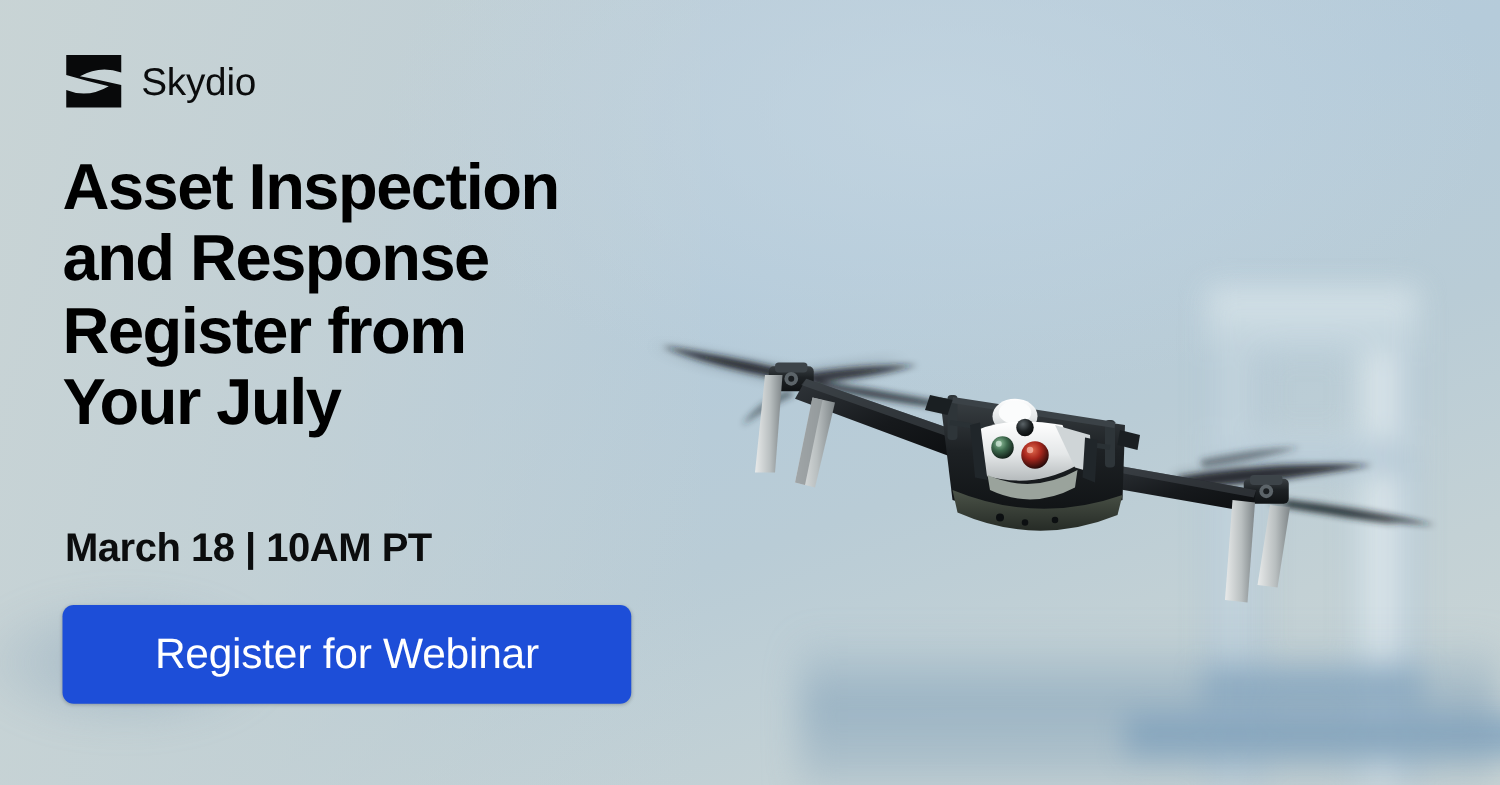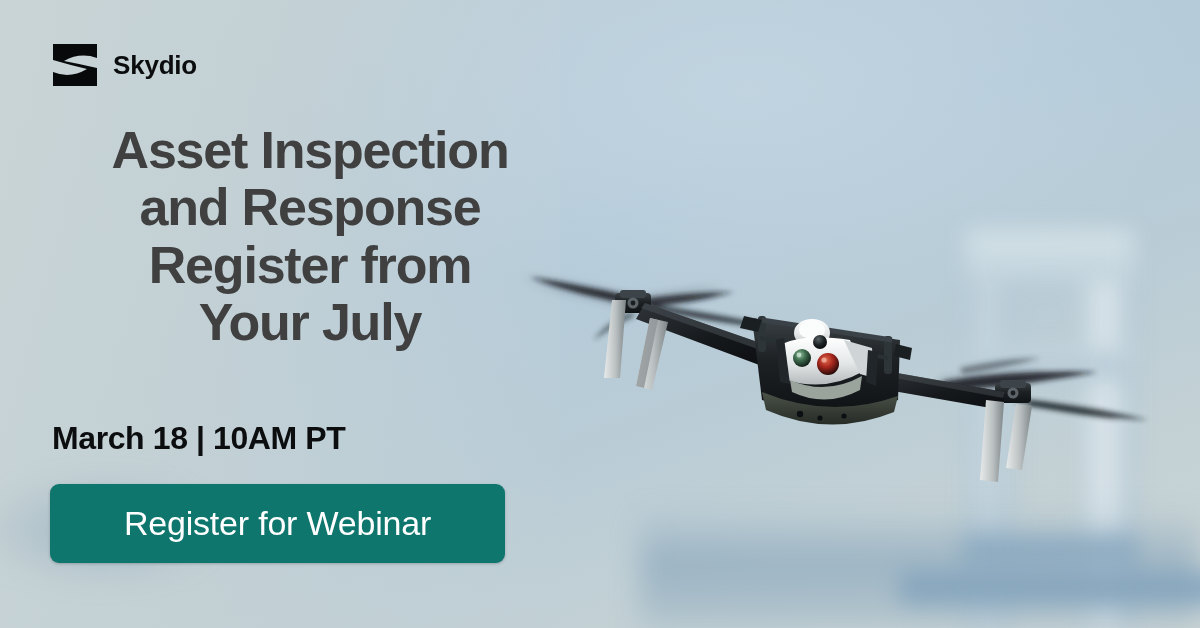--- a/index.html
+++ b/index.html
@@ -84,50 +84,49 @@
   
   .drone { position:absolute; left:0; top:0; width:1200px; height:628px; }
 
   
   .logo {
     position:absolute; left:50px; top:42px;
     display:flex; align-items:center; gap:13px;
   }
   .logo-mark { display:block; }
   .logo-word {
-    font-size:26px; font-weight:700; color:#0b0c0d;
+    font-size:31px; font-weight:400; color:#0b0c0d;
     letter-spacing:-.2px; line-height:1;text-align:center;
   }
 
   
   .headline {
     position:absolute; left:50px; top:122px;
     width:520px;
     font-size:52px;
     font-weight:bold;
     line-height:1.105;
     letter-spacing:-1.2px;
-    color:#404040;
-    text-align:center;
+    color:#000000;
   }
 
   
   .eventdate {
     position:absolute; left:52px; top:420px;
     font-size:32px; font-weight:bold;
     letter-spacing:-.4px;
     color:#0c0d0e;
     white-space:nowrap;
   }
 
   
   .cta {
     position:absolute; left:50px; top:484px;
     width:455px; height:79px;
-    background:#0f766e;
+    background:#1d4ed8;
     border:none; border-radius:9px;
     color:#ffffff;
     font-family:"Liberation Sans", sans-serif;
     font-size:34px; font-weight:500;
     letter-spacing:-.2px;
     cursor:pointer;
     display:flex; align-items:center; justify-content:center;
     box-shadow:0 1px 3px rgba(0,0,0,.22);
   }
 </style>

